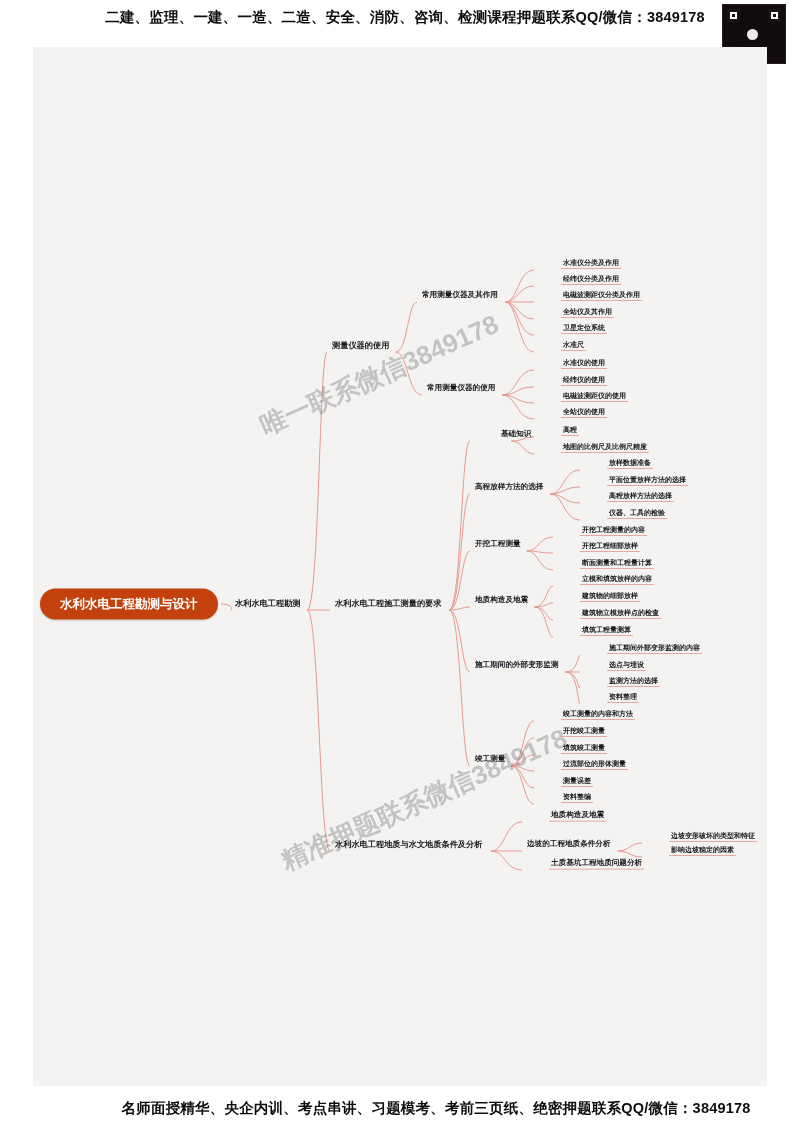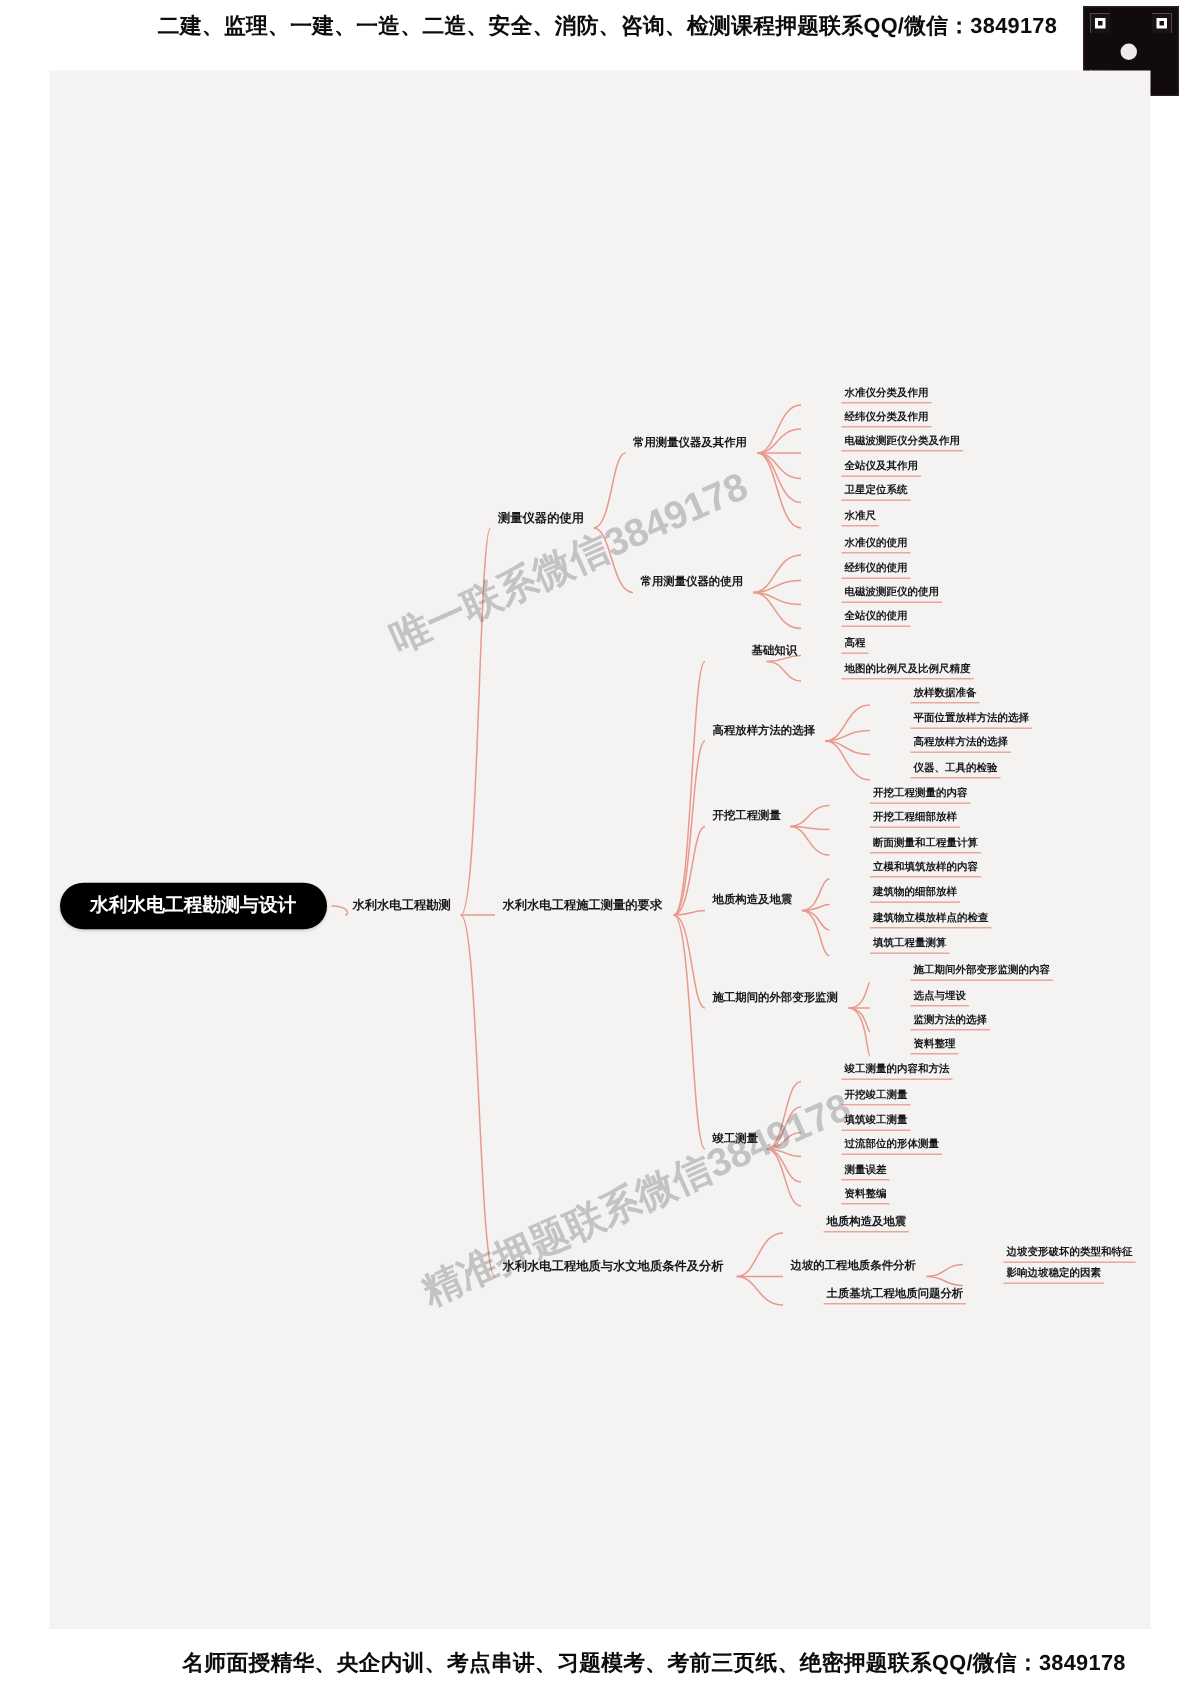--- a/index.html
+++ b/index.html
@@ -65,21 +65,21 @@
   .node .txt{display:inline-block;padding:0 2px 1px 2px;}
   .lvl2,.lvl3{font-size:8.2px;}
   .lvl4{font-size:7.6px;}
   .lvl5{font-size:7.0px;}
   
   .ul .txt{border-bottom:1px solid #e8a79c;margin-left:24px;}
 
   #root-node{
     position:absolute;left:40px;top:604px;
     transform:translateY(-50%);
-    background:#000000;
+    background:#c2410c;
     color:#ffffff;
     border-radius:16px;
     padding:7px 20px;
     font-size:12.5px;
     font-weight:bold;
     white-space:nowrap;
     box-shadow:0 1px 2px rgba(0,0,0,.18);
   }
 
   

